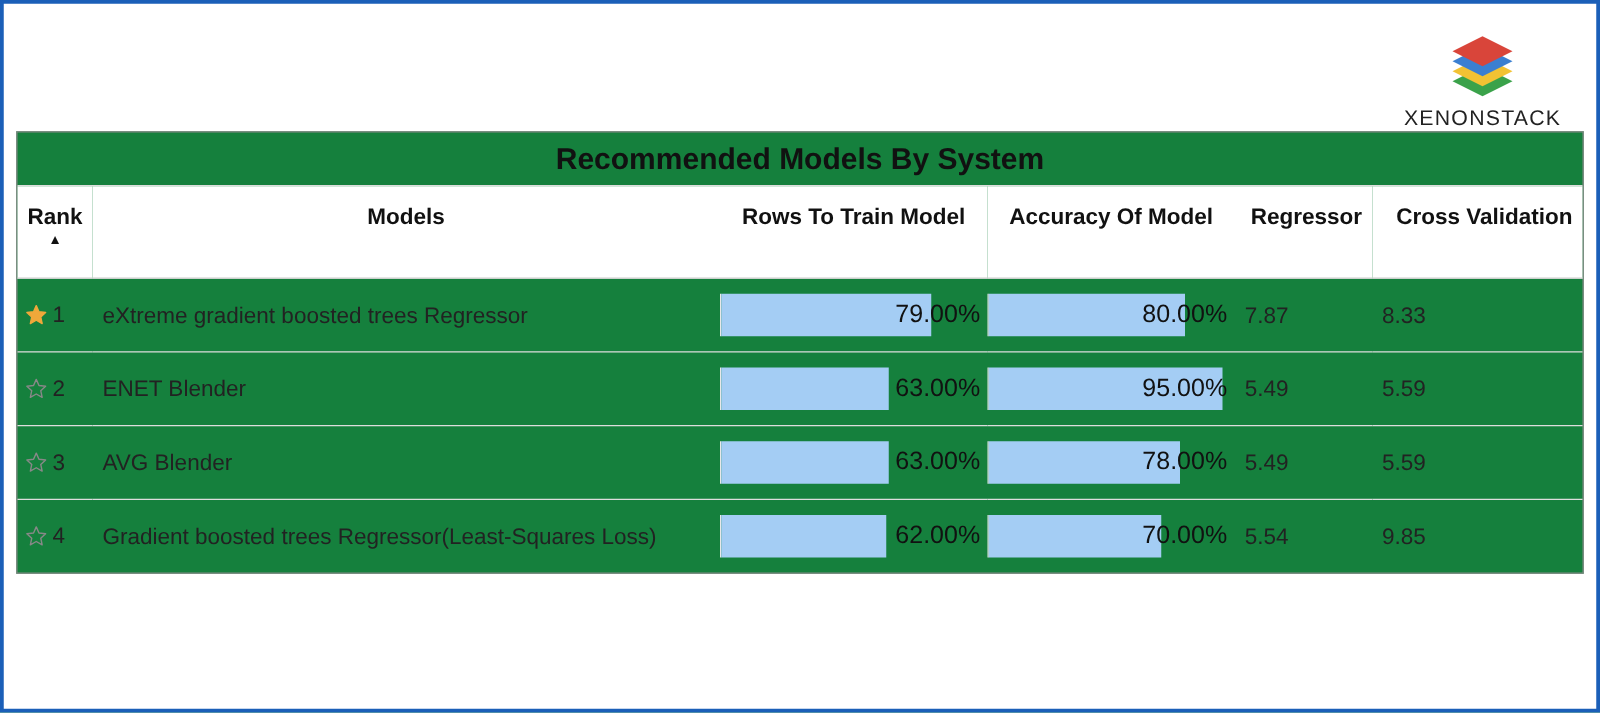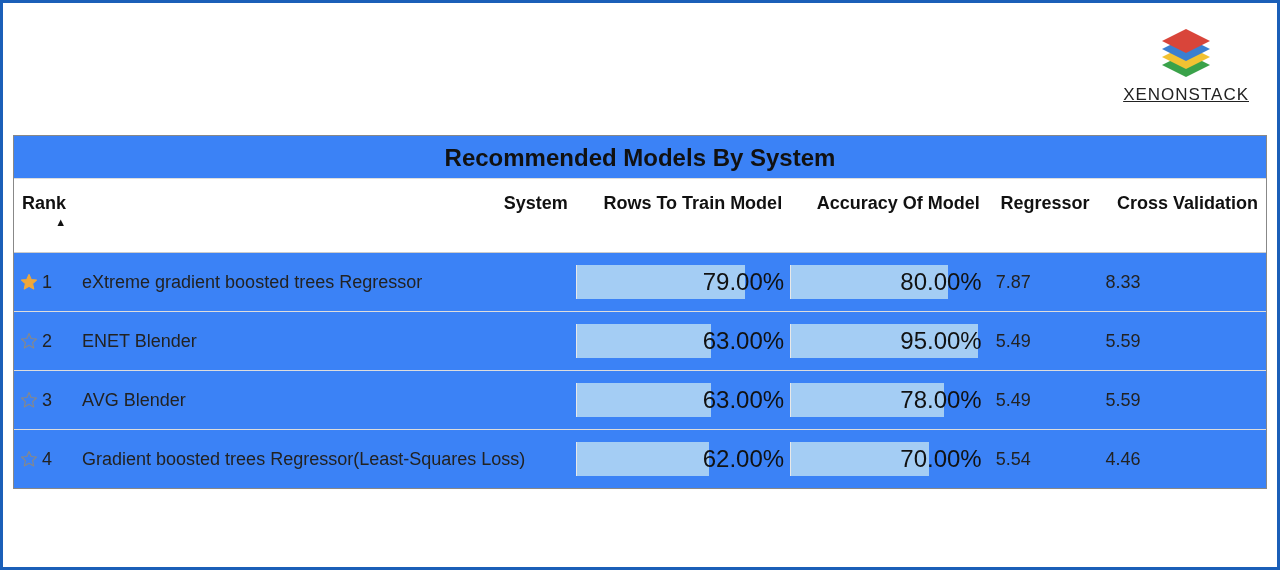--- a/index.html
+++ b/index.html
@@ -17,38 +17,37 @@
     top: 14px;
     right: 28px;
     text-align: center;
   }
   .logo-svg { display: block; margin: 0 auto 4px auto; }
   .logo-text {
     font-size: 17px;
     letter-spacing: 1px;
     color: #222;
     font-weight: 500;
-    text-decoration: underline;
   }
   .panel {
-    margin-top: 120px;
+    margin-top: 90px;
     border: 1px solid #888;
-    background: #3b82f6;
+    background: #15803d;
   }
   .panel-title {
     text-align: center;
     font-size: 24px;
     font-weight: 700;
     padding: 8px 0 6px 0;
     color: #111;
     border-bottom: 1px solid #ddd;
   }
   table { width: 100%; border-collapse: collapse; }
   th {
-    text-align: right;
+    text-align: center;
     font-size: 18px;
     font-weight: 700;
     color: #111;
     padding: 14px 8px 24px 8px;
     border-bottom: 1px solid #ccc;
     vertical-align: top;
     background: #fff;
   }
   th.rank-th { width: 58px; }
   th.models-th { width: 510px; }
@@ -77,21 +76,21 @@
   .bar-fill {
     position: absolute;
     left: 0; top: 0; bottom: 0;
     background: #a4cdf4;
   }
   .bar-label {
     position: absolute;
     right: 6px;
     top: 50%;
     transform: translateY(-50%);
-    font-size: 24px;
+    font-size: 20px;
     color: #111;
   }
   td.bar-cell { padding: 12px 0 12px 0; }
 </style>
 </head>
 <body>
 
 <div class="logo-wrap">
   <svg class="logo-svg" width="64" height="64" viewBox="0 0 64 64">
     <g transform="translate(32,12)">
@@ -106,21 +105,21 @@
 
 <div class="panel">
   <div class="panel-title">Recommended Models By System</div>
   <table>
     <thead>
       <tr>
         <th class="rank-th">
           <span>Rank</span>
           <span class="sort-arrow">▲</span>
         </th>
-        <th class="models-th">System</th>
+        <th class="models-th">Models</th>
         <th class="rows-th">Rows To Train Model</th>
         <th class="acc-th">Accuracy Of Model</th>
         <th class="val-th">Regressor</th>
         <th class="xval-th">Cross Validation</th>
       </tr>
     </thead>
     <tbody id="tbody">
         <tr>
           <td class="rank-cell"><span class="star"><svg width="18" height="18" viewBox="0 0 24 24">
                 <polygon points="12,2 14.9,8.6 22,9.3 16.8,14.1 18.3,21.2 12,17.6 5.7,21.2 7.2,14.1 2,9.3 9.1,8.6" fill="#f0a83a" stroke="#f0a83a" stroke-width="1.5" stroke-linejoin="round"></polygon>
@@ -192,17 +191,17 @@
               <span class="bar-label">62.00%</span>
             </div>
           </td>
           <td class="bar-cell">
             <div class="bar-wrap">
               <div class="bar-fill" style="width:70%"></div>
               <span class="bar-label">70.00%</span>
             </div>
           </td>
           <td class="num-cell">5.54</td>
-          <td class="num-cell">4.46</td>
+          <td class="num-cell">9.85</td>
         </tr>
       </tbody>
   </table>
 </div>
 
 </body></html>

